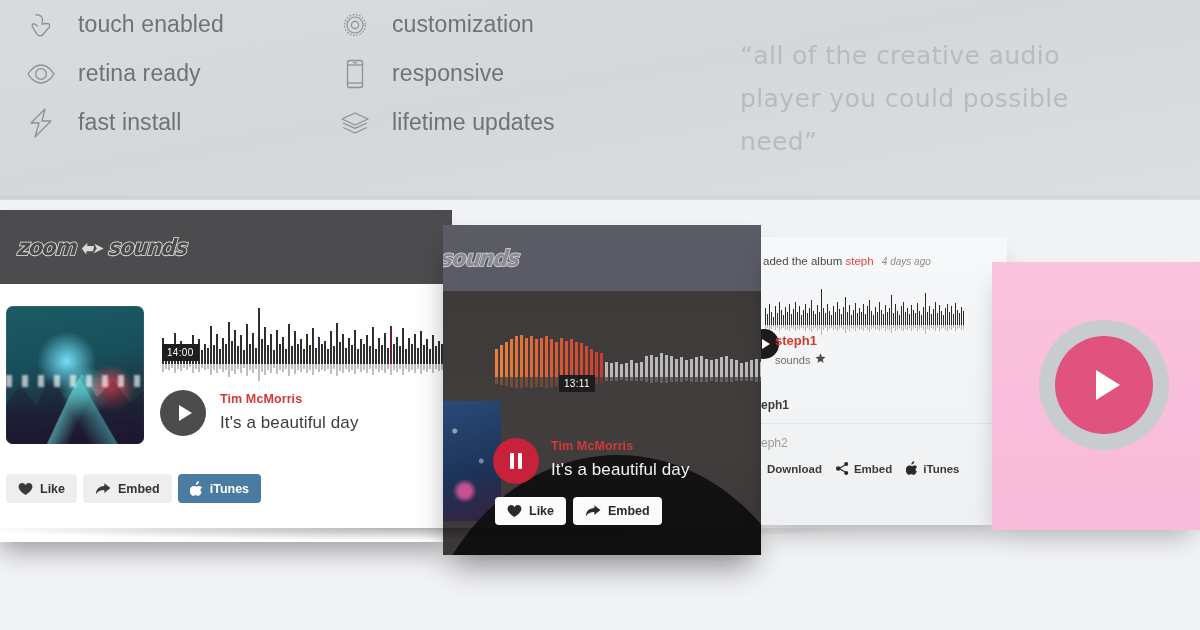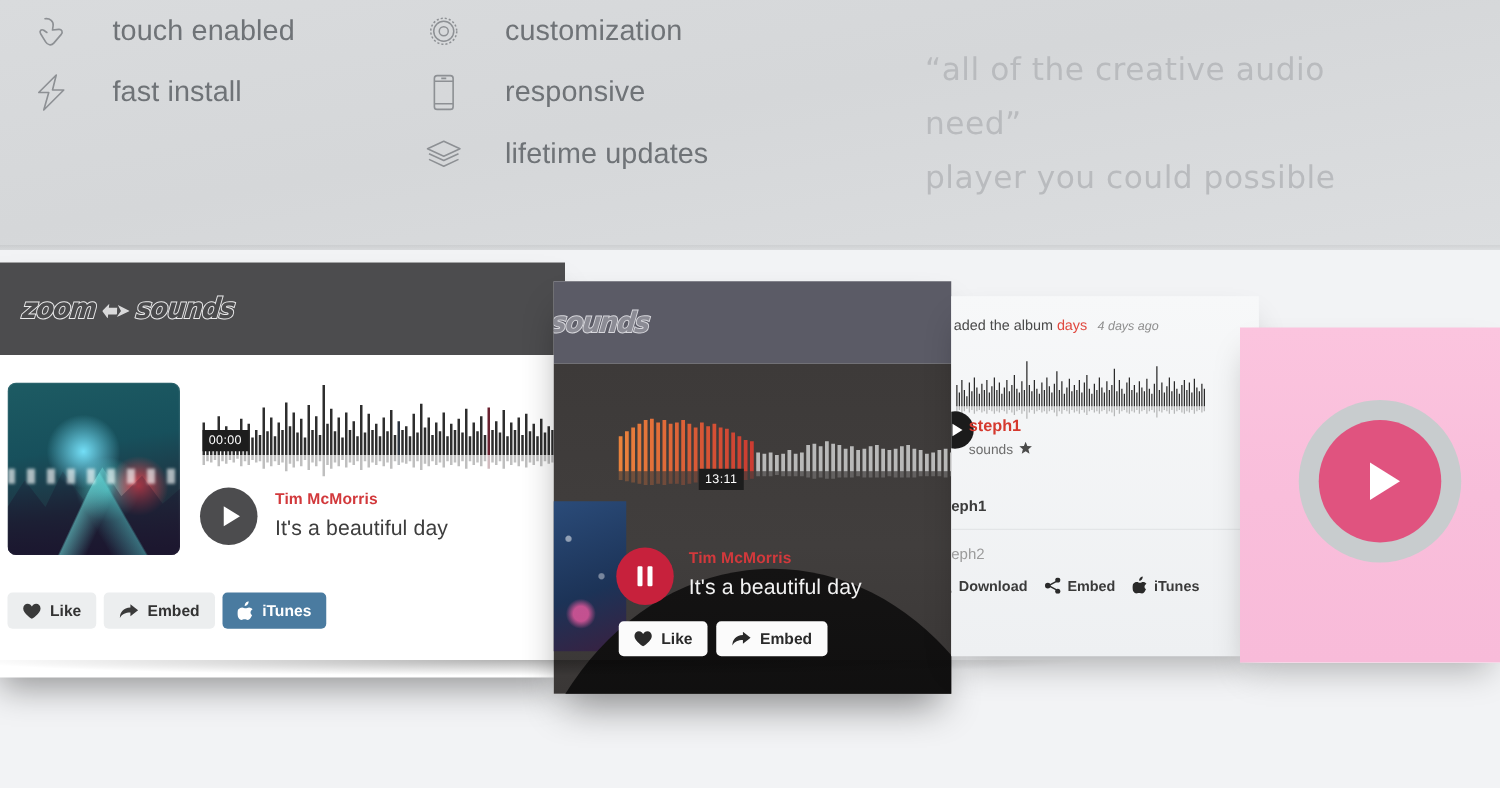--- a/index.html
+++ b/index.html
@@ -18,21 +18,21 @@
   #top-band::after {
     content: ""; position: absolute; left: 0; right: 0; bottom: 0; height: 4px;
     background: linear-gradient(to bottom, rgba(0,0,0,0.05), rgba(0,0,0,0));
   }
 
   .feat-col { position: absolute; }
   #feat-col-left  { left: 24px; top: 0px; }
   #feat-col-right { left: 338px; top: 0px; }
 
   .feat-row {
-    display: flex; align-items: center; height: 49px; gap: 32px;
+    display: flex; align-items: center; height: 49px; gap: 20px;
   }
   .feat-icon {
     width: 34px; height: 34px; flex: 0 0 34px;
     display: flex; align-items: center; justify-content: center;
     color: #8d9094;
   }
   .feat-icon svg { display: block; }
   .feat-label {
     font-size: 23px; color: #6f7377; font-weight: 400;
     letter-spacing: .1px; white-space: nowrap;
@@ -244,20 +244,29 @@
 
     <div class="feat-row">
       <span class="feat-icon">
         <svg width="28" height="28" viewBox="0 0 28 28" fill="none" stroke="#8d9094" stroke-width="1.3" stroke-linejoin="round" stroke-linecap="round">
           <path d="M9 4 C13 3.5 16 6 15.5 9.5 L15 13 L20 12.5 C22.5 12.3 23.5 14.5 22 16.5 L16 23.5 C14 25.8 11 25 9.5 22.5 L5.5 16 C4.2 13.8 6 12 8 13.2 L10.5 15"></path>
         </svg>
       </span>
       <span class="feat-label">touch enabled</span>
     </div>
 
+    <div class="feat-row">
+      <span class="feat-icon">
+        <svg width="30" height="22" viewBox="0 0 30 22" fill="none" stroke="#8d9094" stroke-width="1.3">
+          <path d="M2 11 C6 4 12 2 15 2 C18 2 24 4 28 11 C24 18 18 20 15 20 C12 20 6 18 2 11 Z"></path>
+          <circle cx="15" cy="11" r="5.4"></circle>
+        </svg>
+      </span>
+      <span class="feat-label">retina ready</span>
+    </div>
 
     <div class="feat-row">
       <span class="feat-icon">
         <svg width="26" height="30" viewBox="0 0 26 30" fill="none" stroke="#8d9094" stroke-width="1.3" stroke-linejoin="round">
           <path d="M17 1 L3 15 L11 15 L7 29 L23 13 L14 13 L17 1 Z"></path>
         </svg>
       </span>
       <span class="feat-label">fast install</span>
     </div>
   </div>
@@ -294,22 +303,22 @@
           <path d="M3.2 12 L15 17.4 L26.8 12"></path>
           <path d="M3.2 16.5 L15 22 L26.8 16.5"></path>
         </svg>
       </span>
       <span class="feat-label">lifetime updates</span>
     </div>
   </div>
 
   <div id="quote">
     <span class="q-line">“all of the creative audio</span>
+    <span class="q-line">player you could possible</span>
     <span class="q-line">need”</span>
-    <span class="q-line">player you could possible</span>
   </div>
 </div>
 
 <div class="card" id="card1">
   <div id="card1-head">
     <span class="zs-logo"><span>zoom</span><span class="zs-mark"></span><span>sounds</span></span>
   </div>
 
   <div id="card1-body">
     <div id="card1-art">
@@ -515,21 +524,21 @@
           <span class="wbar" style="width: 2px; height: 5px; background: rgb(46, 46, 46);"></span>
           <span class="wbar" style="width: 2px; height: 7px; background: rgb(46, 46, 46);"></span>
           <span class="wbar" style="width: 2px; height: 6px; background: rgb(46, 46, 46);"></span>
           <span class="wbar" style="width: 2px; height: 8px; background: rgb(46, 46, 46);"></span>
           <span class="wbar" style="width: 2px; height: 5px; background: rgb(46, 46, 46);"></span>
           <span class="wbar" style="width: 2px; height: 7px; background: rgb(46, 46, 46);"></span>
           <span class="wbar" style="width: 2px; height: 6px; background: rgb(46, 46, 46);"></span>
           <span class="wbar" style="width: 2px; height: 8px; background: rgb(46, 46, 46);"></span>
           <span class="wbar" style="width: 2px; height: 5px; background: rgb(46, 46, 46);"></span>
         </div>
-      <div class="time-badge" style="left:0px; top:36px;">00:00</div>
+      <div class="time-badge" style="left:0px; top:36px;">14:00</div>
     </div>
 
     <div id="card1-play" class="pbtn">
       <span class="tri" style="border-width:8px 0 8px 13px; border-color: transparent transparent transparent #fff; margin-left:4px;"></span>
     </div>
 
     <div id="card1-meta">
       <div class="meta-artist">Tim McMorris</div>
       <div class="meta-title" style="color:#3d3d3d; margin-top:7px;">It's a beautiful day</div>
     </div>
@@ -715,21 +724,21 @@
         </span>
         <span>Embed</span>
       </div>
     </div>
   </div>
 </div>
 
 <div class="card" id="card3">
   <div id="card3-head">
     <span>aded the album</span>
-    <span class="hl">days</span>
+    <span class="hl">steph</span>
     <span class="ago">4 days ago</span>
   </div>
 
   <div id="card3-wave" class="wave-wrap">
     <div class="wave" id="wave3-top" style="height: 36px; gap: 1px;">
         <span class="wbar" style="width: 1px; height: 17px; background: rgb(43, 43, 43);"></span>
         <span class="wbar" style="width: 1px; height: 11px; background: rgb(43, 43, 43);"></span>
         <span class="wbar" style="width: 1px; height: 21px; background: rgb(43, 43, 43);"></span>
         <span class="wbar" style="width: 1px; height: 13px; background: rgb(43, 43, 43);"></span>
         <span class="wbar" style="width: 1px; height: 8px; background: rgb(43, 43, 43);"></span>

